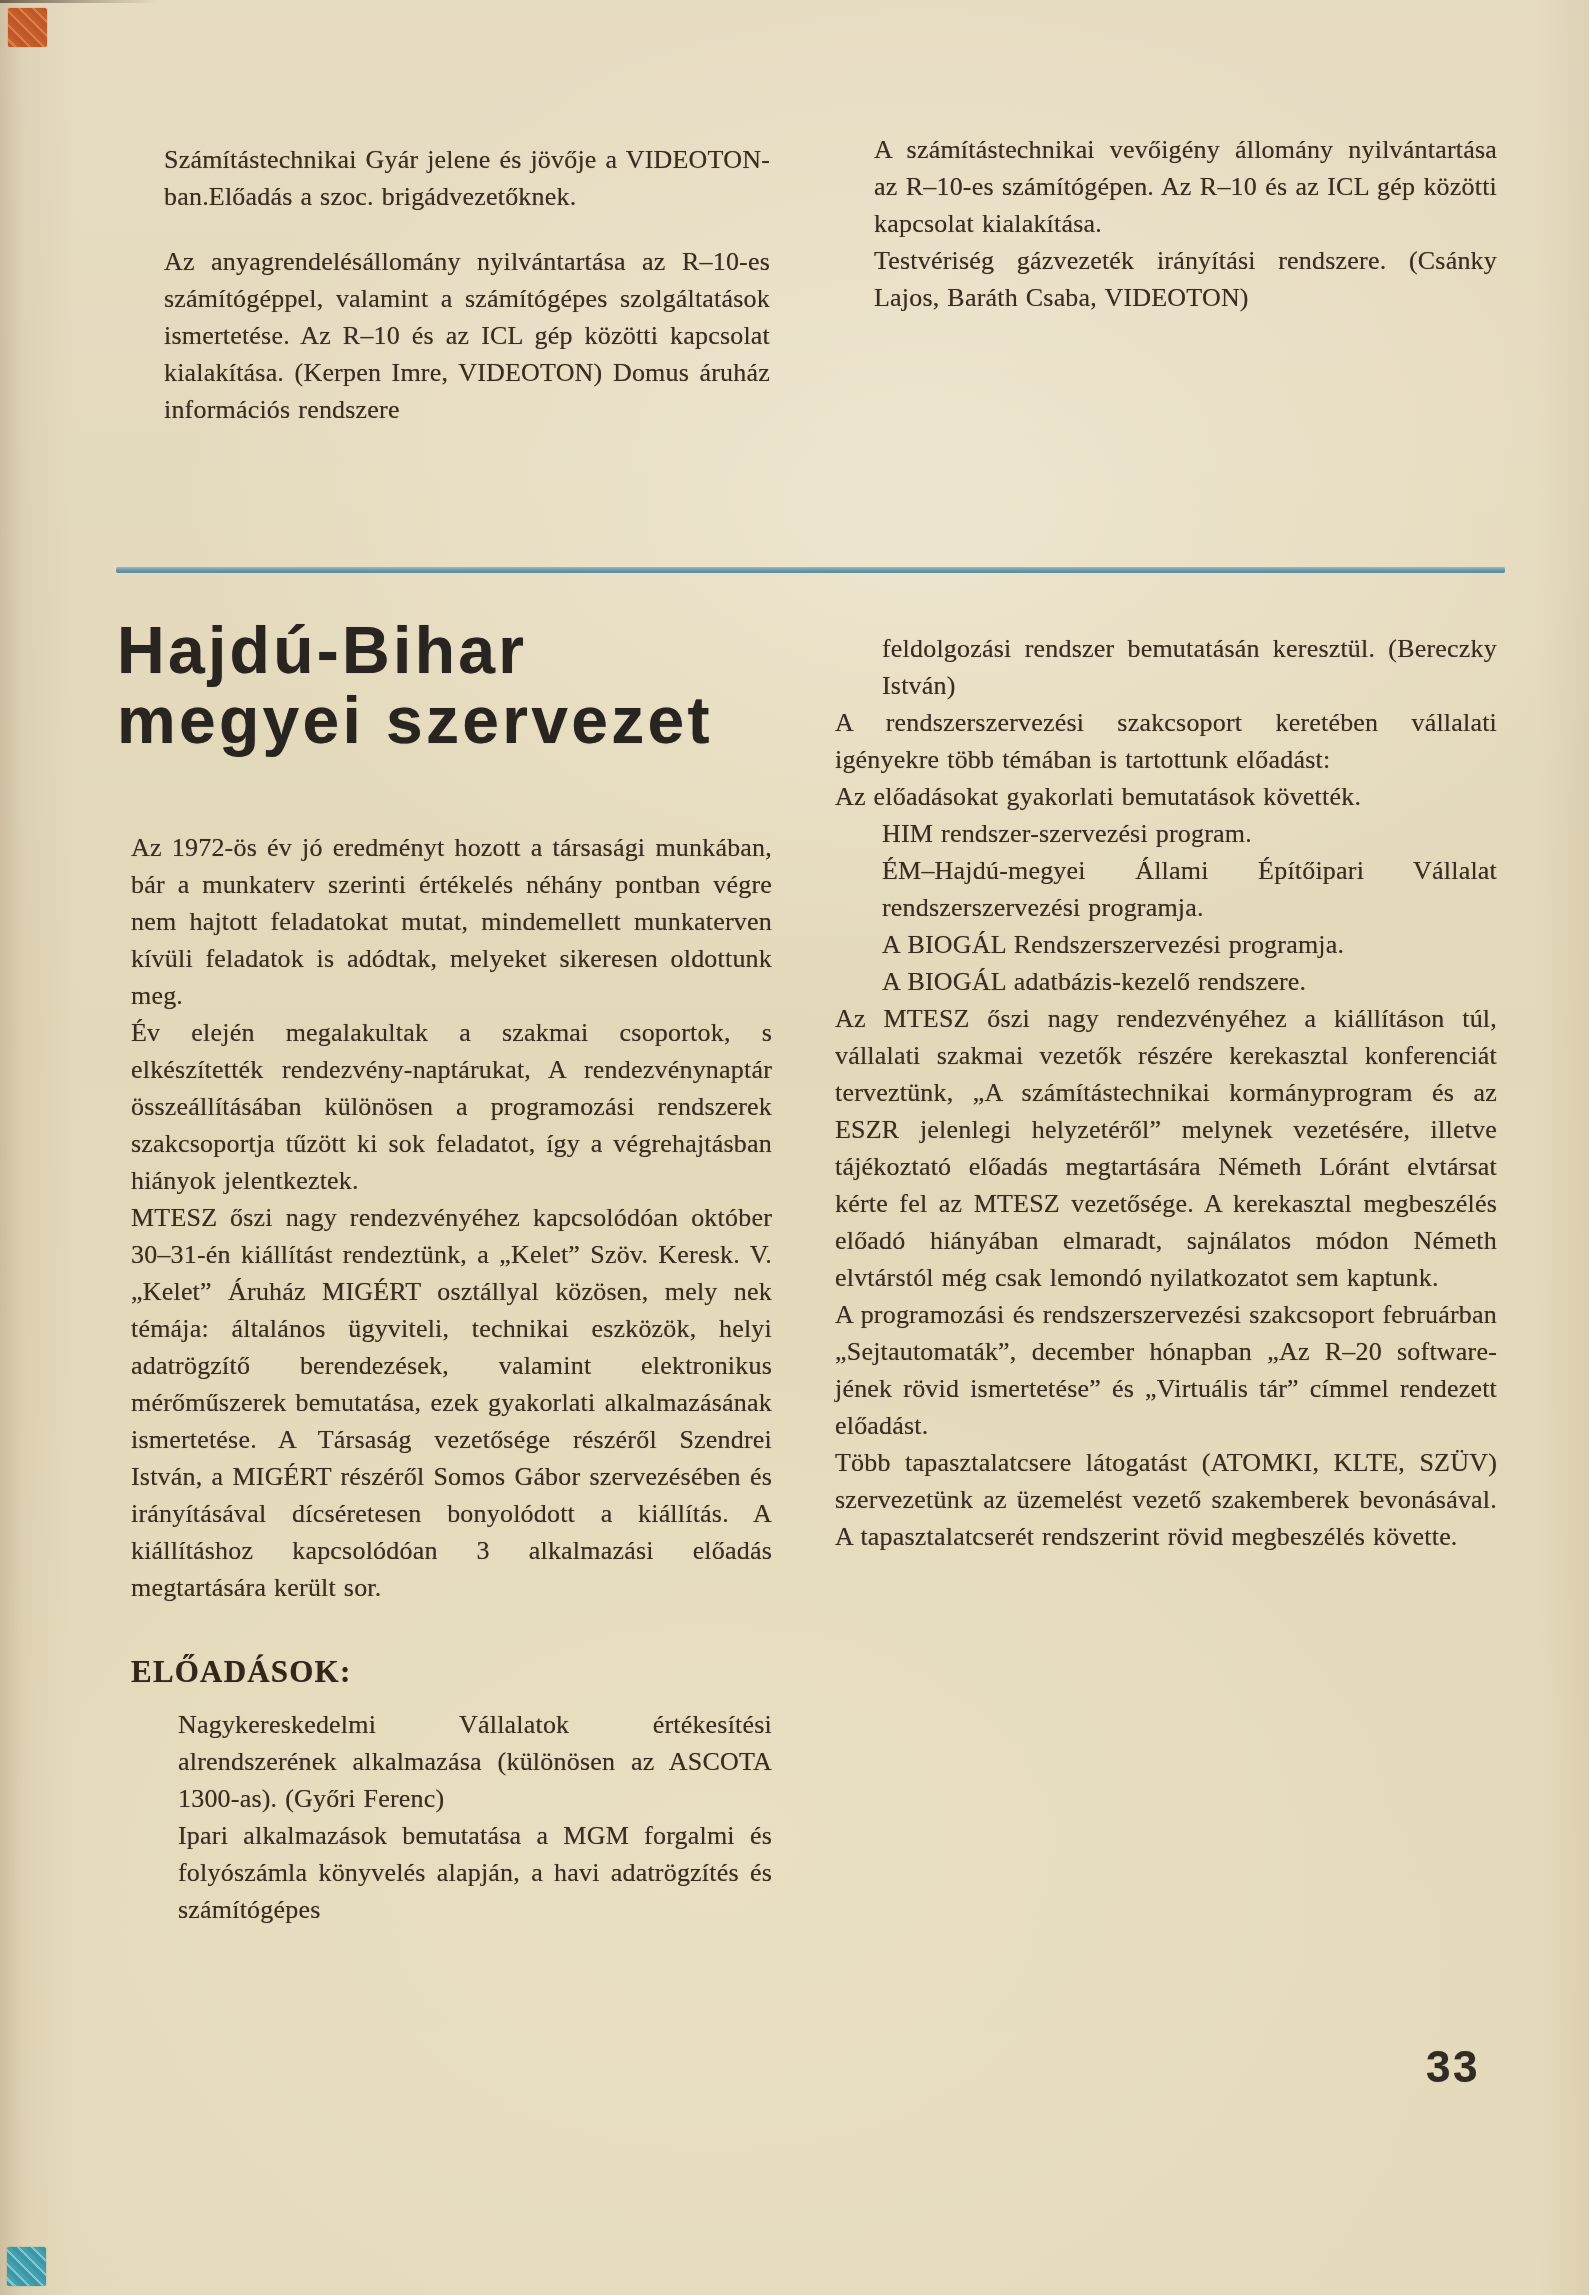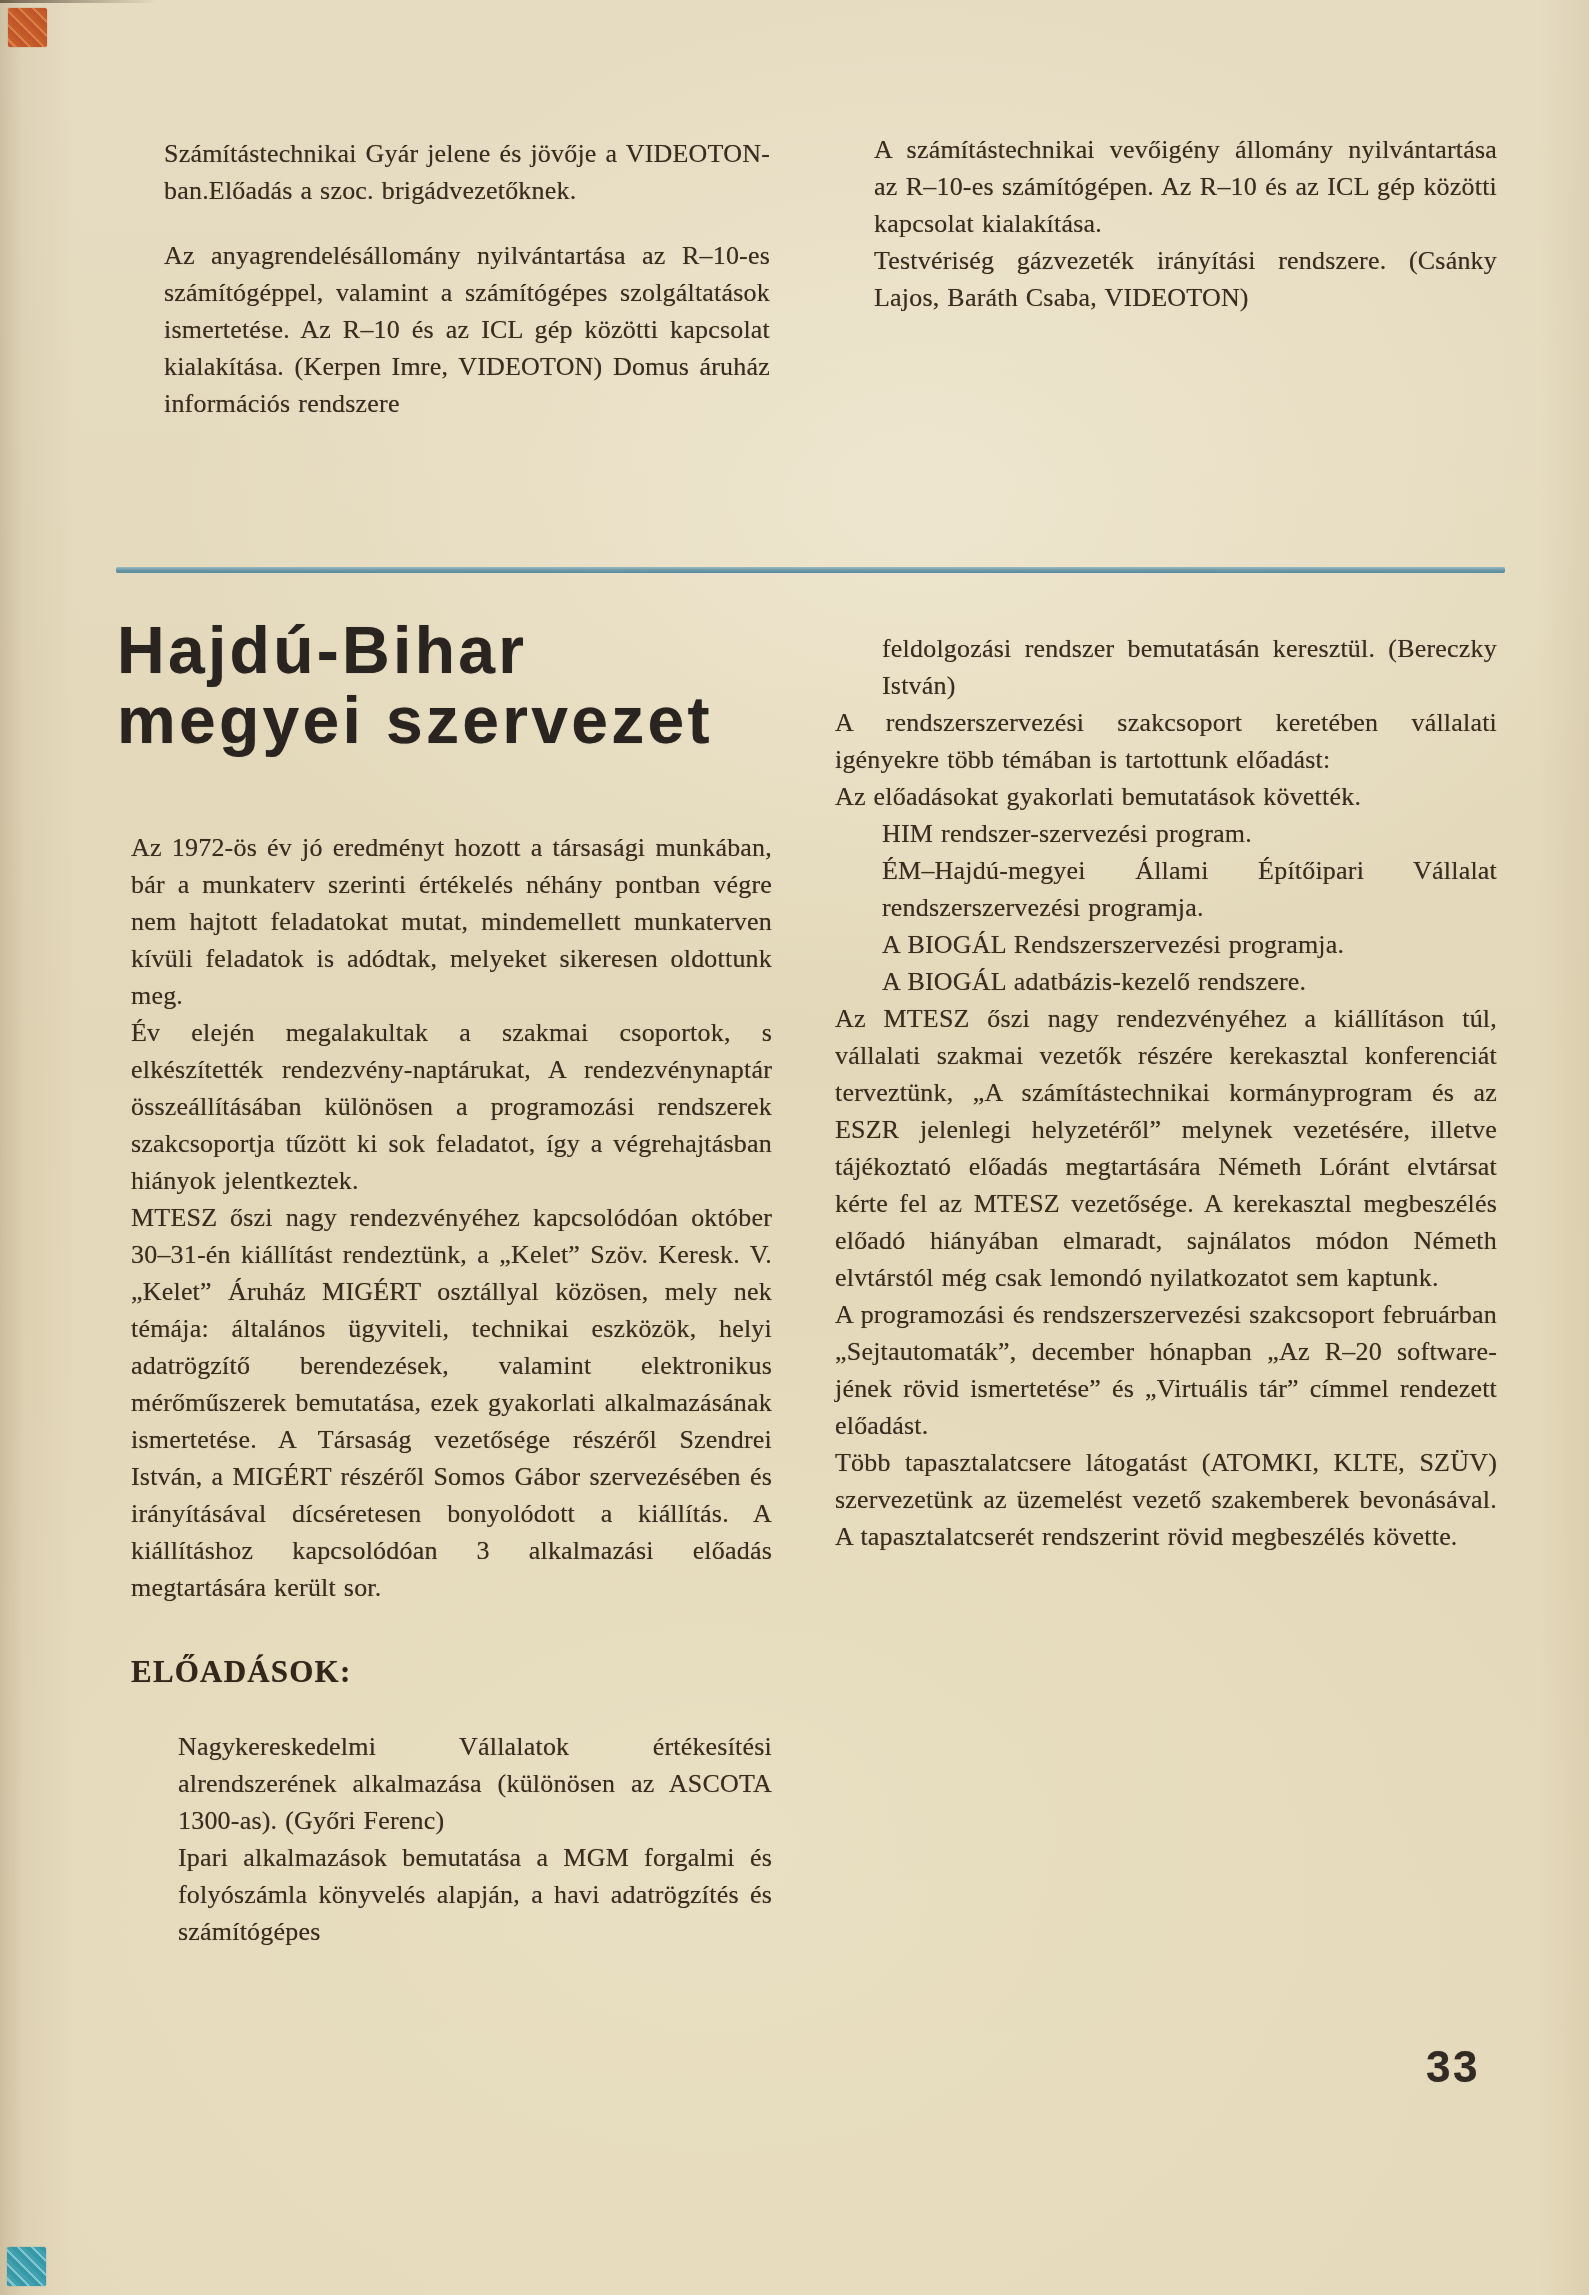--- a/index.html
+++ b/index.html
@@ -24,42 +24,42 @@
   .txt{
     font-size:26px;line-height:37px;
     text-align:justify;text-justify:inter-word;
     letter-spacing:0.2px;word-spacing:1.2px;
     text-shadow:0 0 0.7px rgba(56,41,29,.5);
   }
   .txt p{margin:0;}
   .gap{margin-top:28px !important;}
   .indent{margin-left:47px !important;}
 
-  .topcol-left{position:absolute;left:164px;top:135px;width:606px;}
+  .topcol-left{position:absolute;left:164px;top:141px;width:606px;}
   .topcol-right{position:absolute;left:874px;top:131px;width:623px;}
 
   .divider{
     position:absolute;left:116px;top:567px;width:1389px;height:5.8px;
     background:linear-gradient(180deg,#93b6c0 0%,#5d92a5 55%,#4f8498 100%);
     border-radius:1.7px;opacity:.92;
   }
 
   .section-title{
     position:absolute;left:117px;top:615px;margin:0;
     font-family:"Liberation Sans","DejaVu Sans",sans-serif;
     font-weight:700;font-size:66px;line-height:70px;letter-spacing:3.3px;
     color:#2a2421;text-shadow:0 0 0.8px rgba(40,33,28,.5);
   }
   .section-title span{display:block;}
 
   .col-left{position:absolute;left:131px;top:829px;width:641px;}
   .col-right{position:absolute;left:835px;top:630px;width:662px;}
 
   .subhead{
-    margin:47px 0 38px 0;
+    margin:47px 0 16px 0;
     font-size:31px;font-weight:700;letter-spacing:1.2px;line-height:37px;
     color:#33271c;text-align:left;
     text-shadow:0 0 0.7px rgba(51,39,28,.55);
   }
 
   .page-number{
     position:absolute;left:1426px;top:2042px;
     font-family:"Liberation Sans","DejaVu Sans",sans-serif;
     font-weight:700;font-size:44px;letter-spacing:2.5px;
     color:#322b25;text-shadow:0 0 0.8px rgba(45,38,32,.5);

